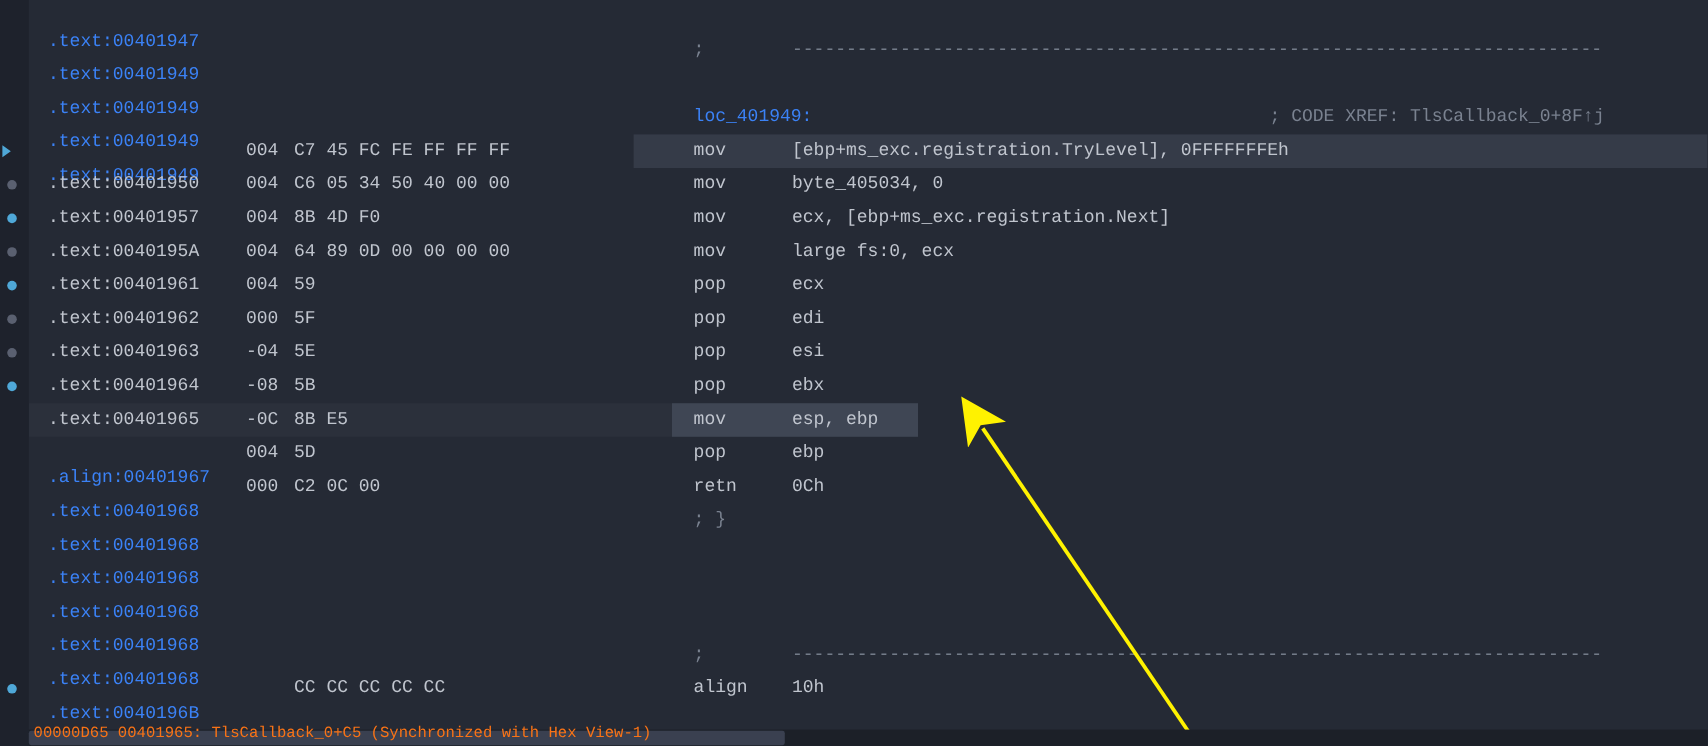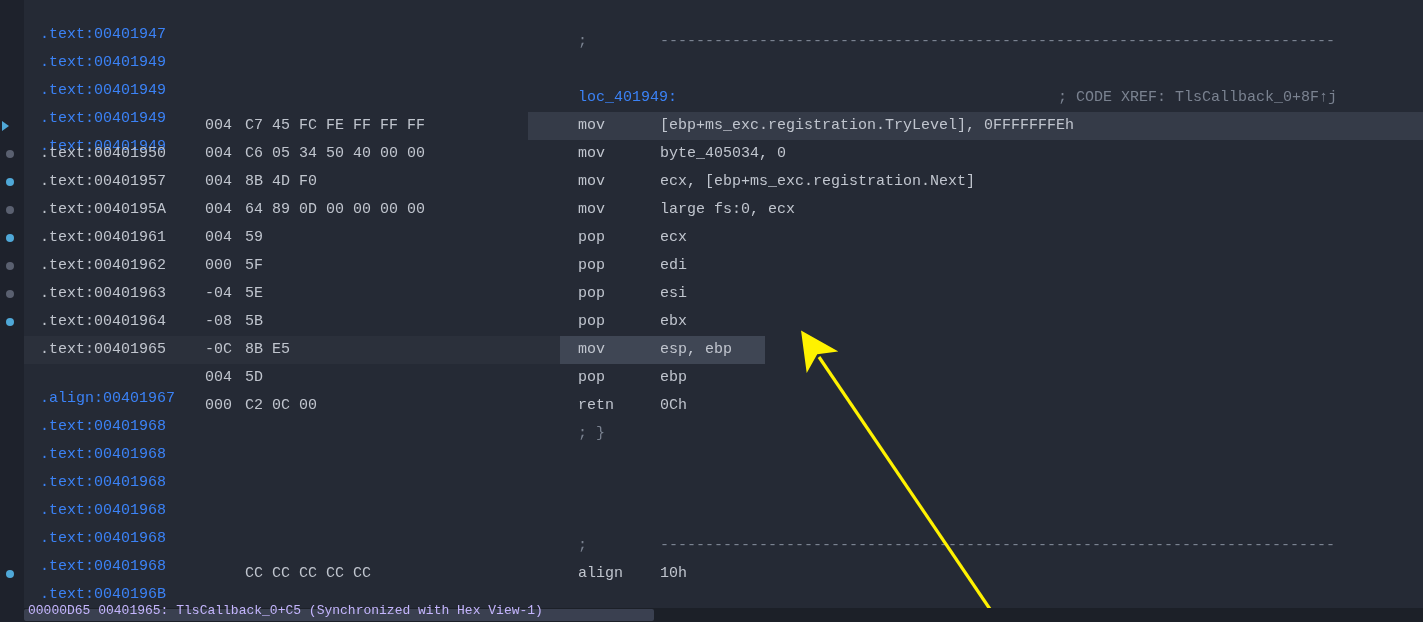--- a/index.html
+++ b/index.html
@@ -65,21 +65,21 @@
   .bytes { color: #c0c5ce; }
   .mnemonic { color: #c0c5ce; }
   .operand { color: #c0c5ce; }
   .label { color: #3b82f6; }
   .comment { color: #7a8290; }
   .xref { color: #7a8290; }
   .status-bar {
     position: absolute;
     bottom: 4px;
     left: 28px;
-    color: #c4b5fd;
+    color: #f97316;
     font-size: 13px;
   }
   .annotation {
     position: absolute;
     color: #fff200;
     font-size: 30px;
     font-weight: 500;
     pointer-events: none;
     font-family: "Microsoft YaHei", sans-serif;
   }

